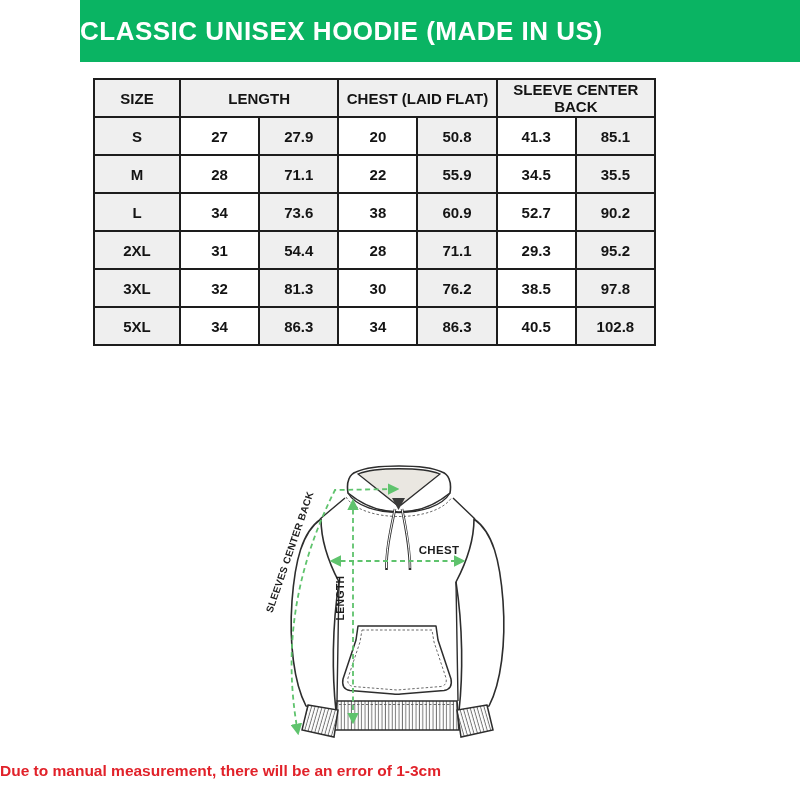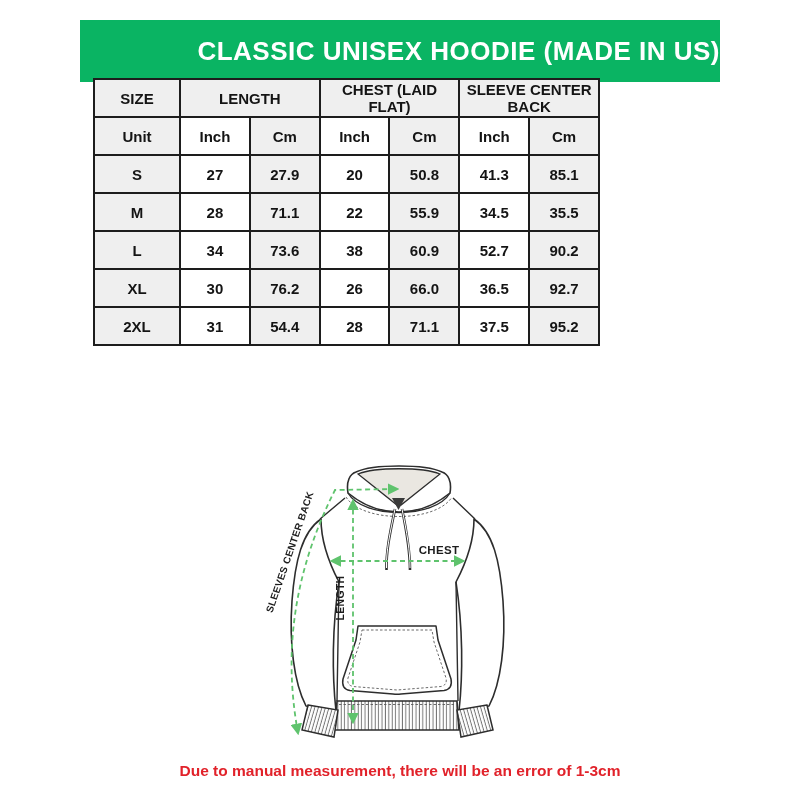--- a/index.html
+++ b/index.html
@@ -1,36 +1,36 @@
 <!DOCTYPE html>
 <html style="--banner-green: #0ab463; --arrow-green: #5fc36d; --note-red: #e1222a;"><head>
 <meta charset="utf-8">
 <style>
   html,body{margin:0;padding:0;background:#ffffff;}
   .page{position:relative;width:800px;height:800px;background:#ffffff;
         font-family:"Liberation Sans",sans-serif;overflow:hidden;}
 
   
-  .banner{position:absolute;left:80px;top:0;width:640px;height:62px;
+  .banner{position:absolute;left:80px;top:0;width:720px;height:62px;
           background:var(--banner-green,#0ab463);
-          display:flex;align-items:center;justify-content:flex-end;margin-top:20px;}
+          display:flex;align-items:center;justify-content:flex-start;}
   .banner .title{color:#ffffff;font-weight:bold;font-size:26px;letter-spacing:.5px;white-space:nowrap;}
 
   
-  .table-wrap{position:absolute;left:93px;top:78px;width:507px;}
+  .table-wrap{position:absolute;left:93px;top:78px;width:563px;}
   table.size-chart{width:100%;border-collapse:collapse;table-layout:fixed;}
   table.size-chart th,table.size-chart td{
       border:2px solid #1d1d1d;height:36px;padding:0;text-align:center;vertical-align:middle;
       font-size:15px;font-weight:bold;color:#141414;background:#ffffff;}
   table.size-chart thead th{background:#efefef;}
   table.size-chart tbody td:nth-child(odd){background:#efefef;}
   col.c-size{width:86px;}
 
   
-  .note{position:absolute;left:0;right:0;top:762px;text-align:center;
+  .note{position:absolute;left:0;right:0;top:762px;
         color:var(--note-red,#e1222a);font-weight:bold;font-size:15.5px;}
 
   
   .diagram{position:absolute;left:255px;top:443px;width:300px;height:332px;}
   .outline{fill:#ffffff;stroke:#2d2d2d;stroke-width:1.6;stroke-linejoin:round;}
   .seam{fill:none;stroke:#2d2d2d;stroke-width:1.4;}
   .stitch{fill:none;stroke:#5a5a5a;stroke-width:.9;stroke-dasharray:2.5 2;}
   .measure{fill:none;stroke:var(--arrow-green,#5fc36d);stroke-width:1.8;stroke-dasharray:5 3.5;}
   .mlabel{fill:#1d1d1d;font-weight:bold;letter-spacing:.3px;}
 </style>
@@ -57,29 +57,20 @@
       <thead>
         <tr>
           <th>SIZE</th>
           <th colspan="2">LENGTH</th>
           <th colspan="2">CHEST (LAID FLAT)</th>
           <th colspan="2">SLEEVE CENTER BACK</th>
         </tr>
       </thead>
       <tbody id="size-rows">
           <tr>
-            <td>Unit</td>
-            <td>Inch</td>
-            <td>Cm</td>
-            <td>Inch</td>
-            <td>Cm</td>
-            <td>Inch</td>
-            <td>Cm</td>
-          </tr>
-          <tr>
             <td>S</td>
             <td>27</td>
             <td>27.9</td>
             <td>20</td>
             <td>50.8</td>
             <td>41.3</td>
             <td>85.1</td>
           </tr>
           <tr>
             <td>M</td>
@@ -93,36 +84,45 @@
           <tr>
             <td>L</td>
             <td>34</td>
             <td>73.6</td>
             <td>38</td>
             <td>60.9</td>
             <td>52.7</td>
             <td>90.2</td>
           </tr>
           <tr>
-            <td>XL</td>
-            <td>30</td>
-            <td>76.2</td>
-            <td>26</td>
-            <td>66.0</td>
-            <td>36.5</td>
-            <td>92.7</td>
-          </tr>
-          <tr>
             <td>2XL</td>
             <td>31</td>
             <td>54.4</td>
             <td>28</td>
             <td>71.1</td>
-            <td>37.5</td>
+            <td>29.3</td>
             <td>95.2</td>
+          </tr>
+          <tr>
+            <td>3XL</td>
+            <td>32</td>
+            <td>81.3</td>
+            <td>30</td>
+            <td>76.2</td>
+            <td>38.5</td>
+            <td>97.8</td>
+          </tr>
+          <tr>
+            <td>5XL</td>
+            <td>34</td>
+            <td>86.3</td>
+            <td>34</td>
+            <td>86.3</td>
+            <td>40.5</td>
+            <td>102.8</td>
           </tr>
         </tbody>
     </table>
   </div>
 
   <svg class="diagram" viewBox="0 0 300 332">
     <defs>
       <pattern id="rib" width="3.4" height="8" patternUnits="userSpaceOnUse">
         <rect width="3.4" height="8" fill="#ffffff"></rect>
         <line x1="1.2" y1="0" x2="1.2" y2="8" stroke="#6a6a6a" stroke-width="0.9"></line>

